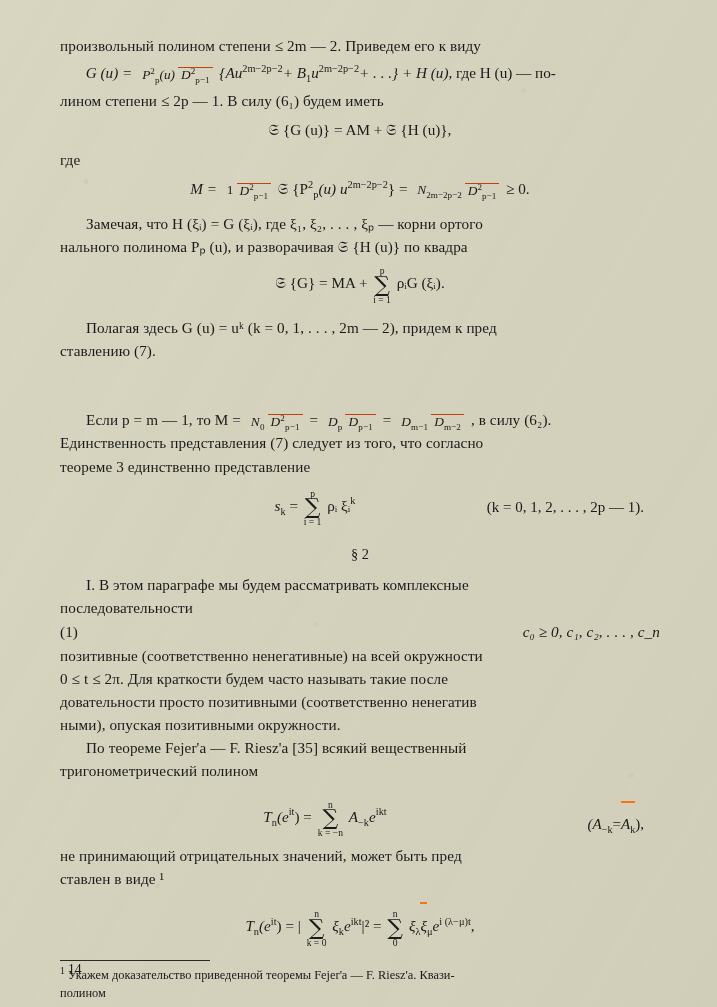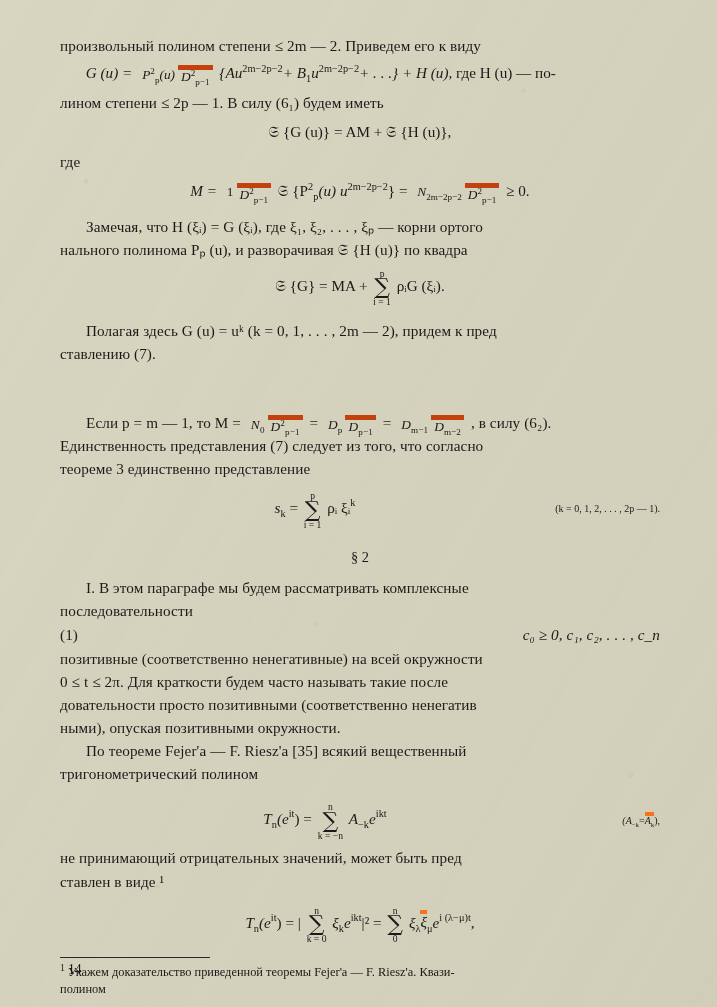--- a/index.html
+++ b/index.html
@@ -53,35 +53,35 @@
   }
   .eq-left {
     margin: 7px 0;
     font-size: 15.2px;
   }
   .tagged {
     position: relative;
   }
   .tag {
     position: absolute;
-    right: 0;
+    right: 16px;
     top: 50%;
     transform: translateY(-50%);
-    font-size: 10px;
+    font-size: 15px;
   }
   i, .it { font-style: italic; }
   .frac {
     display: inline-flex;
     align-items: center;
     vertical-align: middle;
     margin: 0 3px;
     line-height: 1.05;
   }
   .frac > .num { padding: 0 3px; font-size: 13.4px; }
-  .frac > .den { padding: 0 3px; border-top: 5px solid #c2410c; font-size: 13.4px; }
+  .frac > .den { padding: 0 3px; border-top: 1px solid #c2410c; font-size: 13.4px; }
   sub, sup { font-size: 68%; line-height: 0; }
   .sum {
     display: inline-flex;
     flex-direction: column;
     align-items: center;
     vertical-align: middle;
     line-height: 1;
     margin: 0 2px;
     position: relative;
     top: 1px;
@@ -109,21 +109,21 @@
     text-align: justify;
   }
   .footnote sup { font-size: 80%; }
   .folio {
     position: absolute;
     left: 8px;
     bottom: -4px;
     font-size: 13.6px;
   }
   .spacer-sm { height: 6px; }
-  .ov { display: inline-block; border-top: 4px solid #f97316; padding-top: 0px; line-height: 1.05; }
+  .ov { display: inline-block; border-top: 2px solid #f97316; padding-top: 14px; line-height: 1.05; }
 </style>
 </head>
 <body>
 
 <div class="grain"></div>
 
 <div class="page">
 
   <div class="body-text noind">
     <span>произвольный полином степени </span><span>≤</span><span> 2m — 2. Приведем его к виду</span>

